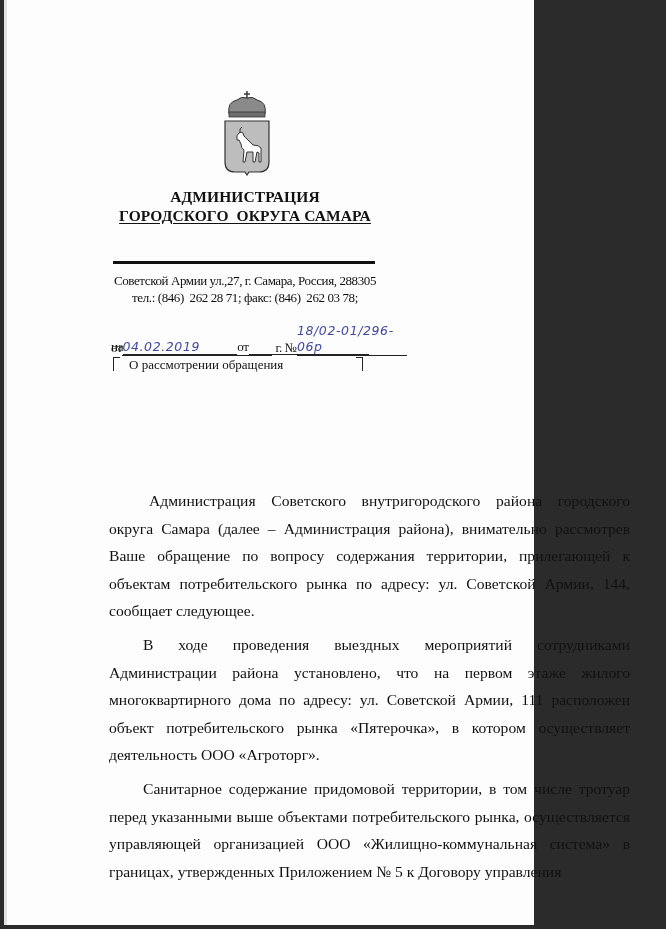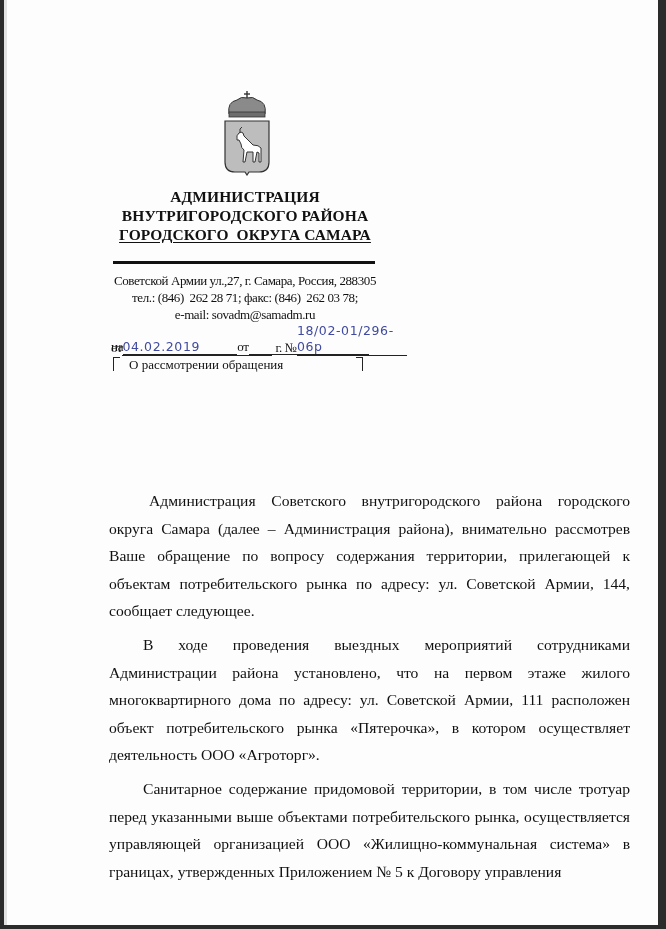--- a/index.html
+++ b/index.html
@@ -4,21 +4,21 @@
   <style>
     html, body { margin: 0; padding: 0; }
     body {
       width: 666px; height: 929px; overflow: hidden;
       background: #2b2b2b;
       font-family: "Liberation Serif", serif;
       color: #111;
       position: relative;
     }
     .page {
-      position: absolute; left: 4px; top: 0; width: 654px; height: 925px;
+      position: absolute; left: 4px; top: 0; width: 530px; height: 925px;
       background: #fdfdfd;
       border-left: 3px solid #e2e2e2;
       box-sizing: border-box;
     }
     .emblem {
       position: absolute; left: 212px; top: 90px; width: 56px; height: 86px;
     }
     .org {
       position: absolute; left: 100px; top: 187px; width: 276px;
       text-align: center; font-weight: bold; font-size: 15.5px; line-height: 19px;
@@ -29,21 +29,21 @@
       position: absolute; left: 106px; top: 261px; width: 262px; height: 3px; background: #111;
     }
     .contacts {
       position: absolute; left: 96px; top: 272px; width: 284px;
       text-align: center; font-size: 13px; line-height: 17px; letter-spacing: -0.4px;
     }
     .regline {
       position: absolute; left: 104px; font-size: 13px; line-height: 16px; letter-spacing: -0.3px;
     }
     .hand {
-      font-family: "DejaVu Sans", sans-serif; color: #3f4aa0;
+      font-family: "DejaVu Sans", sans-serif; font-style: italic; color: #3f4aa0;
       font-size: 12.5px; letter-spacing: 0.6px;
     }
     .uline { display: inline-block; border-bottom: 1px solid #222; vertical-align: bottom; }
     .subject {
       position: absolute; left: 106px; top: 355px; width: 250px; height: 18px;
       font-size: 13px; line-height: 18px;
     }
     .subject .corner-l, .subject .corner-r {
       position: absolute; top: 2px; width: 6px; height: 13px; border-top: 1px solid #222;
     }
@@ -72,29 +72,27 @@
     <line x1="25" y1="4" x2="31" y2="4" stroke="#333" stroke-width="1.4"></line>
 
     <path d="M6 31 L50 31 L50 72 Q50 82 40 82 L30 82 L28 85 L26 82 L16 82 Q6 82 6 72 Z" fill="#bdbdbd" stroke="#333" stroke-width="1.2"></path>
 
     <path d="M18 50 Q17 45 20 43 Q22 41 24 43 L25 46 L34 55 Q40 55 42 58 L42 72 L40 72 L40 63 L38 62 L36 72 L34 72 L34 62 L28 62 L26 72 L24 72 L25 60 Q22 58 22 54 L20 50 Z" fill="#fff" stroke="#333" stroke-width="1"></path>
     <path d="M21 43 Q20 38 23 37" fill="none" stroke="#333" stroke-width="1"></path>
   </svg>
 
   <div class="org">
     <div>АДМИНИСТРАЦИЯ</div>
-    <div>ВНУТРИГОРОДСКОГО РАЙОНА</div>
     <div class="l4" style="white-space:pre;text-align:center;">ГОРОДСКОГО  ОКРУГА САМАРА</div>
   </div>
   <div class="rule"></div>
 
   <div class="contacts">
     <div>Советской Армии ул.,27, г. Самара, Россия, 288305</div>
     <div style="white-space:pre;">тел.: (846)  262 28 71; факс: (846)  262 03 78;</div>
-    <div>e-mail: sovadm@samadm.ru</div>
   </div>
 
   <div class="regline" style="top:323px;">
     <span>от</span><span class="uline" style="width:150px;"><span class="hand">04.02.2019</span></span>
     <span>г. №</span><span class="uline" style="width:110px;"><span class="hand">18/02-01/296-06р</span></span>
   </div>
 
   <div class="regline" style="top:339px;">
     <span>на</span><span class="uline" style="width:114px;height:14px;"></span><span>от</span><span class="uline" style="width:120px;height:14px;"></span>
   </div>

